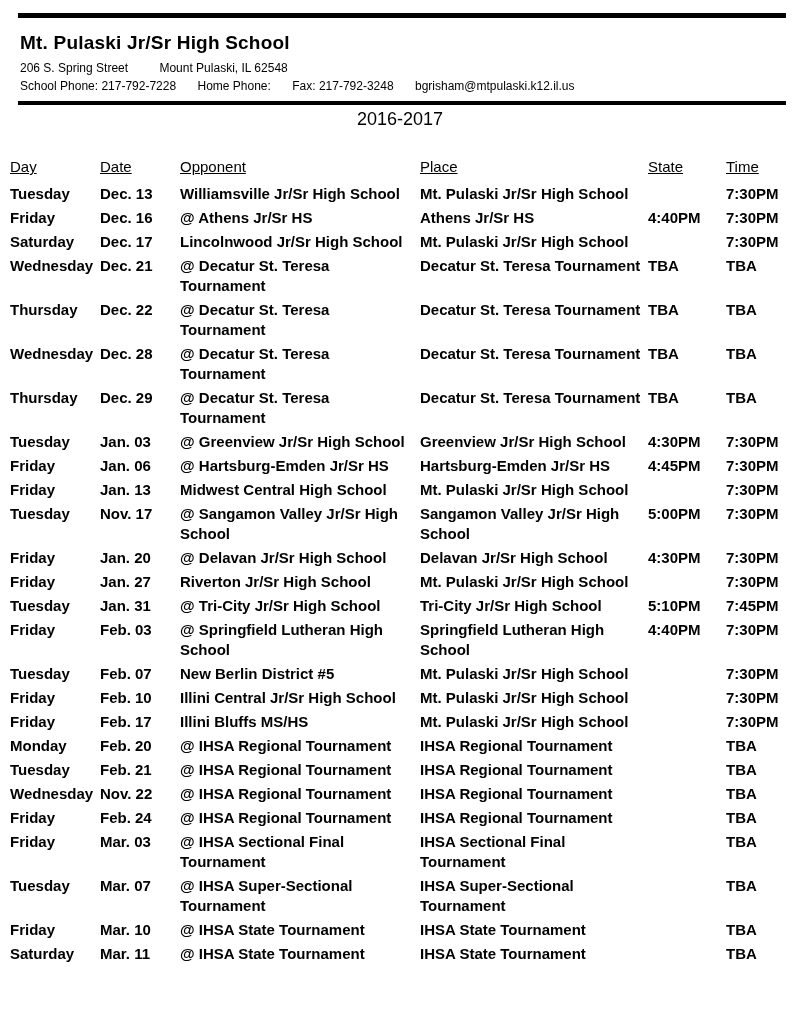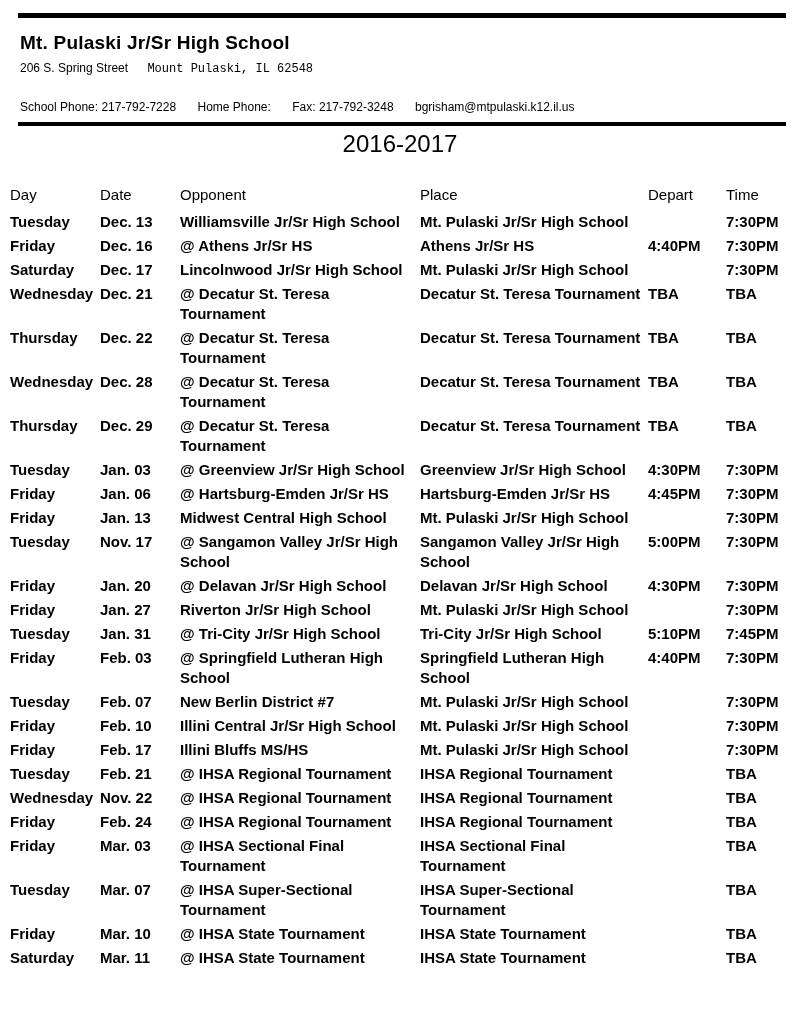--- a/index.html
+++ b/index.html
@@ -28,48 +28,49 @@
   .school-name {
     margin-top: 14px;
     font-size: 19px;
     font-weight: bold;
     letter-spacing: 0.2px;
   }
   .address-line {
     margin-top: 7px;
     font-size: 12px;
   }
-  .address-line span + span { margin-left: 16px; font-family: Liberation Mono, monospace; }
+  .address-line span + span { margin-left: 28px; }
   .contact-line {
-    margin-top: 24px;
+    margin-top: 4px;
     font-size: 12px;
   }
   .contact-line span + span { margin-left: 18px; }
 
   .title-block { text-align: center; }
   .doc-title {
     margin-top: 34px;
     font-size: 21px;
     font-weight: bold;
   }
   .doc-season {
     margin-top: 4px;
-    font-size: 24px;
+    font-size: 18px;
   }
 
   table.schedule {
     margin-top: 28px;
     margin-left: 10px;
     border-collapse: collapse;
     table-layout: fixed;
     width: 780px;
     font-size: 15px;
   }
   table.schedule th {
     font-weight: normal;
+    text-decoration: underline;
     text-align: left;
     padding: 0 4px 7px 0;
     font-size: 15px;
   }
   th.col-day { padding-left: 2px; }
   th.col-date { padding-left: 0; }
   th.col-opponent { padding-left: 30px; }
   th.col-place { padding-left: 50px; margin-left: 15px; }
   th.col-depart { padding-left: 20px; }
   th.col-time { padding-left: 20px; margin-top: 26px; }
@@ -116,21 +117,21 @@
       <col style="width:228px">
       <col style="width:78px">
       <col style="width:64px">
     </colgroup>
     <thead>
       <tr>
         <th class="col-day">Day</th>
         <th class="col-date">Date</th>
         <th class="col-opponent">Opponent</th>
         <th class="col-place">Place</th>
-        <th class="col-depart">Depart</th>
+        <th class="col-depart">State</th>
         <th class="col-time">Time</th>
       </tr>
     </thead>
     <tbody id="schedule-body">
         <tr>
           <td class="col-day">Tuesday</td>
           <td class="col-date">Dec. 13</td>
           <td class="col-opponent">Williamsville Jr/Sr High School</td>
           <td class="col-place">Mt. Pulaski Jr/Sr High School</td>
           <td class="col-depart"></td>
@@ -244,40 +245,48 @@
           <td class="col-day">Friday</td>
           <td class="col-date">Feb. 03</td>
           <td class="col-opponent">@ Springfield Lutheran High School</td>
           <td class="col-place">Springfield Lutheran High School</td>
           <td class="col-depart">4:40PM</td>
           <td class="col-time">7:30PM</td>
         </tr>
         <tr>
           <td class="col-day">Tuesday</td>
           <td class="col-date">Feb. 07</td>
-          <td class="col-opponent">New Berlin District #7</td>
+          <td class="col-opponent">New Berlin District #5</td>
           <td class="col-place">Mt. Pulaski Jr/Sr High School</td>
           <td class="col-depart"></td>
           <td class="col-time">7:30PM</td>
         </tr>
         <tr>
           <td class="col-day">Friday</td>
           <td class="col-date">Feb. 10</td>
           <td class="col-opponent">Illini Central Jr/Sr High School</td>
           <td class="col-place">Mt. Pulaski Jr/Sr High School</td>
           <td class="col-depart"></td>
           <td class="col-time">7:30PM</td>
         </tr>
         <tr>
           <td class="col-day">Friday</td>
           <td class="col-date">Feb. 17</td>
           <td class="col-opponent">Illini Bluffs MS/HS</td>
           <td class="col-place">Mt. Pulaski Jr/Sr High School</td>
           <td class="col-depart"></td>
           <td class="col-time">7:30PM</td>
+        </tr>
+        <tr>
+          <td class="col-day">Monday</td>
+          <td class="col-date">Feb. 20</td>
+          <td class="col-opponent">@ IHSA Regional Tournament</td>
+          <td class="col-place">IHSA Regional Tournament</td>
+          <td class="col-depart"></td>
+          <td class="col-time">TBA</td>
         </tr>
         <tr>
           <td class="col-day">Tuesday</td>
           <td class="col-date">Feb. 21</td>
           <td class="col-opponent">@ IHSA Regional Tournament</td>
           <td class="col-place">IHSA Regional Tournament</td>
           <td class="col-depart"></td>
           <td class="col-time">TBA</td>
         </tr>
         <tr>

